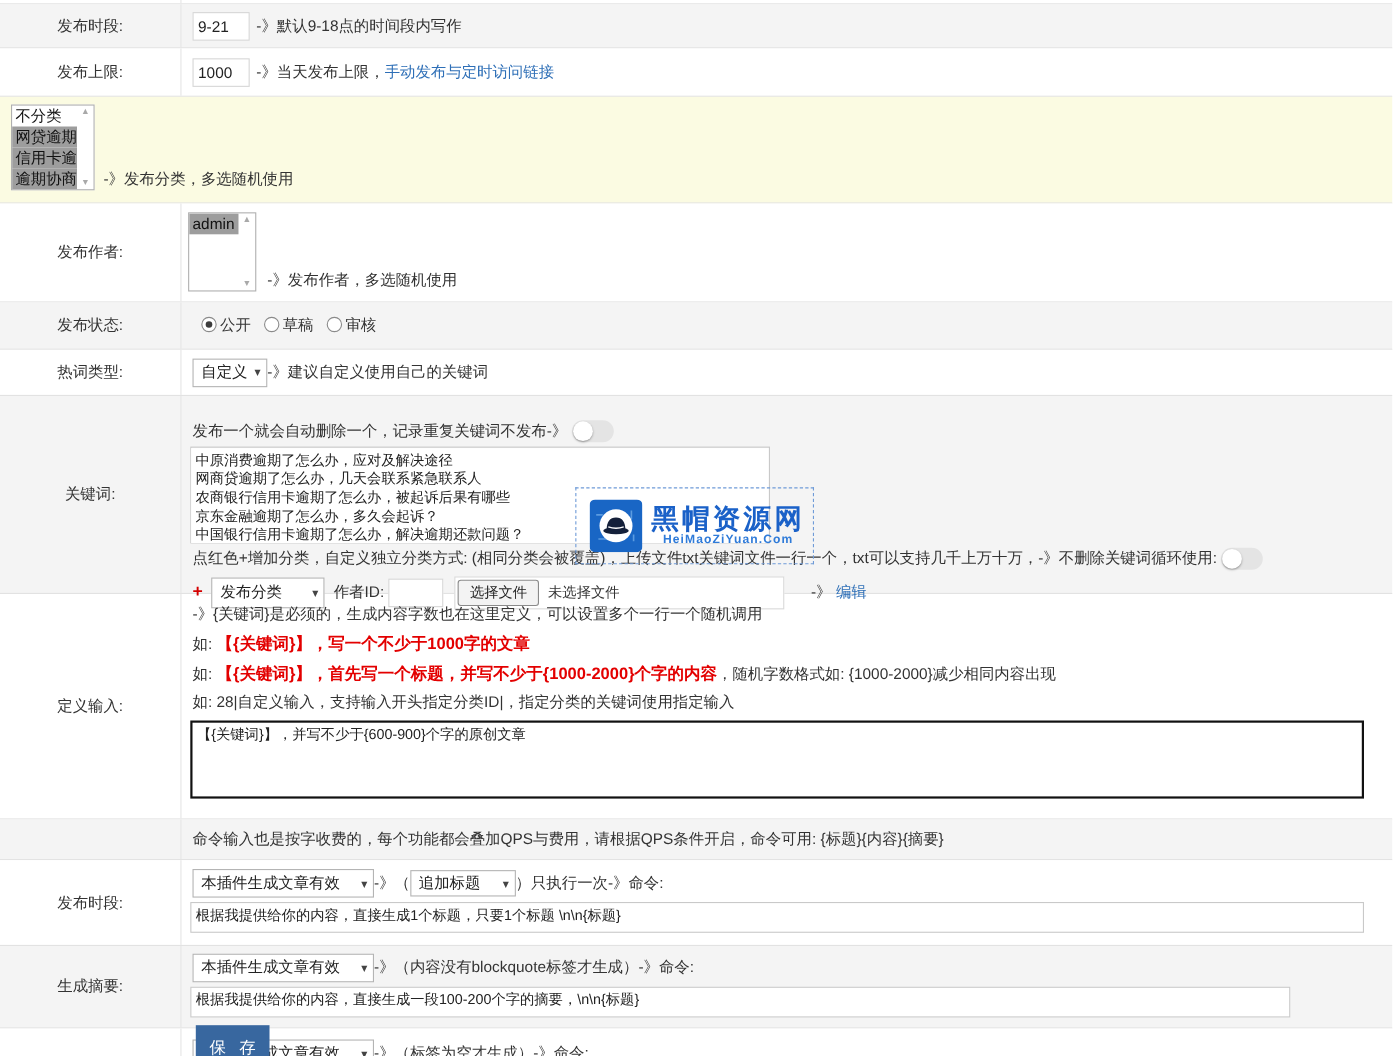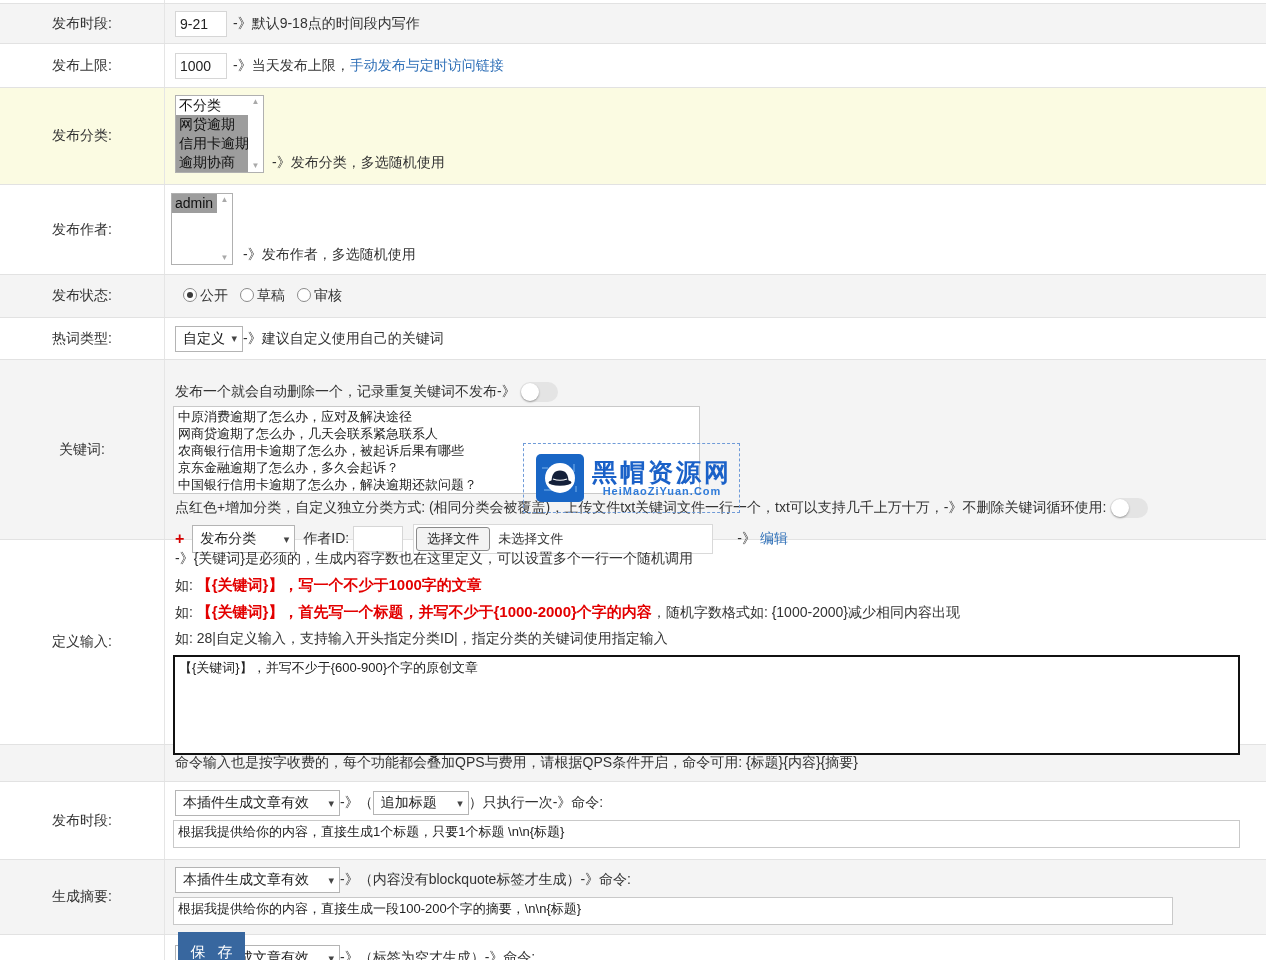--- a/index.html
+++ b/index.html
@@ -64,23 +64,22 @@
   <div class="row" style="height:44px;">
     <div class="lbl">发布上限:</div>
     <div class="content">
       <input class="txt" style="width: 52px;" value="1000">
       <span class="note" style="margin-left:6px;">-》当天发布上限，</span>
       <span class="note link">手动发布与定时访问链接</span>
     </div>
   </div>
 
   <div class="row yellow" style="height:97px;">
-    <div class="lbl">发布分类:</div>
     <div class="content bottom" style="padding-bottom:12px;">
-      <div class="listbox" style="width:89px;height:78px;align-self:flex-start;margin-top:7px;">
+      <div class="listbox" style="width:76px;height:78px;align-self:flex-start;margin-top:7px;">
         <div class="optcol">
           <div class="opt">不分类</div>
           <div class="opt sel">网贷逾期</div>
           <div class="opt sel">信用卡逾期</div>
           <div class="opt sel">逾期协商</div>
         </div>
         <div class="scrollcol">
           <span class="scr">▲</span>
           <span class="scr">▼</span>
         </div>
@@ -125,21 +124,21 @@
     </div>
   </div>
 
   <div class="row gray" style="height:180px;">
     <div class="lbl">关键词:</div>
     <div class="content block" style="padding-top:6px;">
       <div class="kwline" style="margin-top:16px;">
         <span class="note">发布一个就会自动删除一个，记录重复关键词不发布-》</span>
         <span class="toggle" style="margin-left:4px;"></span>
       </div>
-      <textarea class="ta" style="width: 527px; height: 88px; margin-top: 4px; margin-left: -2px; font-family: Liberation Mono, monospace;" spellcheck="false">中原消费逾期了怎么办，应对及解决途径
+      <textarea class="ta" style="width: 527px; height: 88px; margin-top: 4px; margin-left: -2px;" spellcheck="false">中原消费逾期了怎么办，应对及解决途径
 网商贷逾期了怎么办，几天会联系紧急联系人
 农商银行信用卡逾期了怎么办，被起诉后果有哪些
 京东金融逾期了怎么办，多久会起诉？
 中国银行信用卡逾期了怎么办，解决逾期还款问题？</textarea>
       <div class="kwline" style="margin-top:4px;">
         <span class="note">点红色+增加分类，自定义独立分类方式: (相同分类会被覆盖)，上传文件txt关键词文件一行一个，txt可以支持几千上万十万，-》不删除关键词循环使用: </span>
         <span class="toggle" style="margin-left:4px;"></span>
       </div>
       <div class="plusrow">
         <span class="plus">+</span>
@@ -163,21 +162,21 @@
     <div class="lbl">定义输入:</div>
     <div class="content block" style="padding-top:10px;">
       <div class="exline" style="margin-top:0;">-》{关键词}是必须的，生成内容字数也在这里定义，可以设置多个一行一个随机调用</div>
       <div class="exline">
         <span>如: </span><span class="redtxt">【{关键词}】，写一个不少于1000字的文章</span>
       </div>
       <div class="exline">
         <span>如: </span><span class="redtxt">【{关键词}】，首先写一个标题，并写不少于{1000-2000}个字的内容</span><span>，随机字数格式如: {1000-2000}减少相同内容出现</span>
       </div>
       <div class="exline">如: 28|自定义输入，支持输入开头指定分类ID|，指定分类的关键词使用指定输入</div>
-      <textarea class="ta" style="width: 1067px; height: 100px; margin-top: 7px; border: 2px solid rgb(17, 17, 17); margin-left: -2px;" spellcheck="false">【{关键词}】，并写不少于{600-900}个字的原创文章</textarea>
+      <textarea class="ta" style="width: 1067px; height: 71px; margin-top: 7px; border: 2px solid rgb(17, 17, 17); margin-left: -2px;" spellcheck="false">【{关键词}】，并写不少于{600-900}个字的原创文章</textarea>
     </div>
   </div>
 
   <div class="row gray" style="height:37px;">
     <div class="lbl"></div>
     <div class="content">
       <span class="note">命令输入也是按字收费的，每个功能都会叠加QPS与费用，请根据QPS条件开启，命令可用: {标题}{内容}{摘要}</span>
     </div>
   </div>
 

